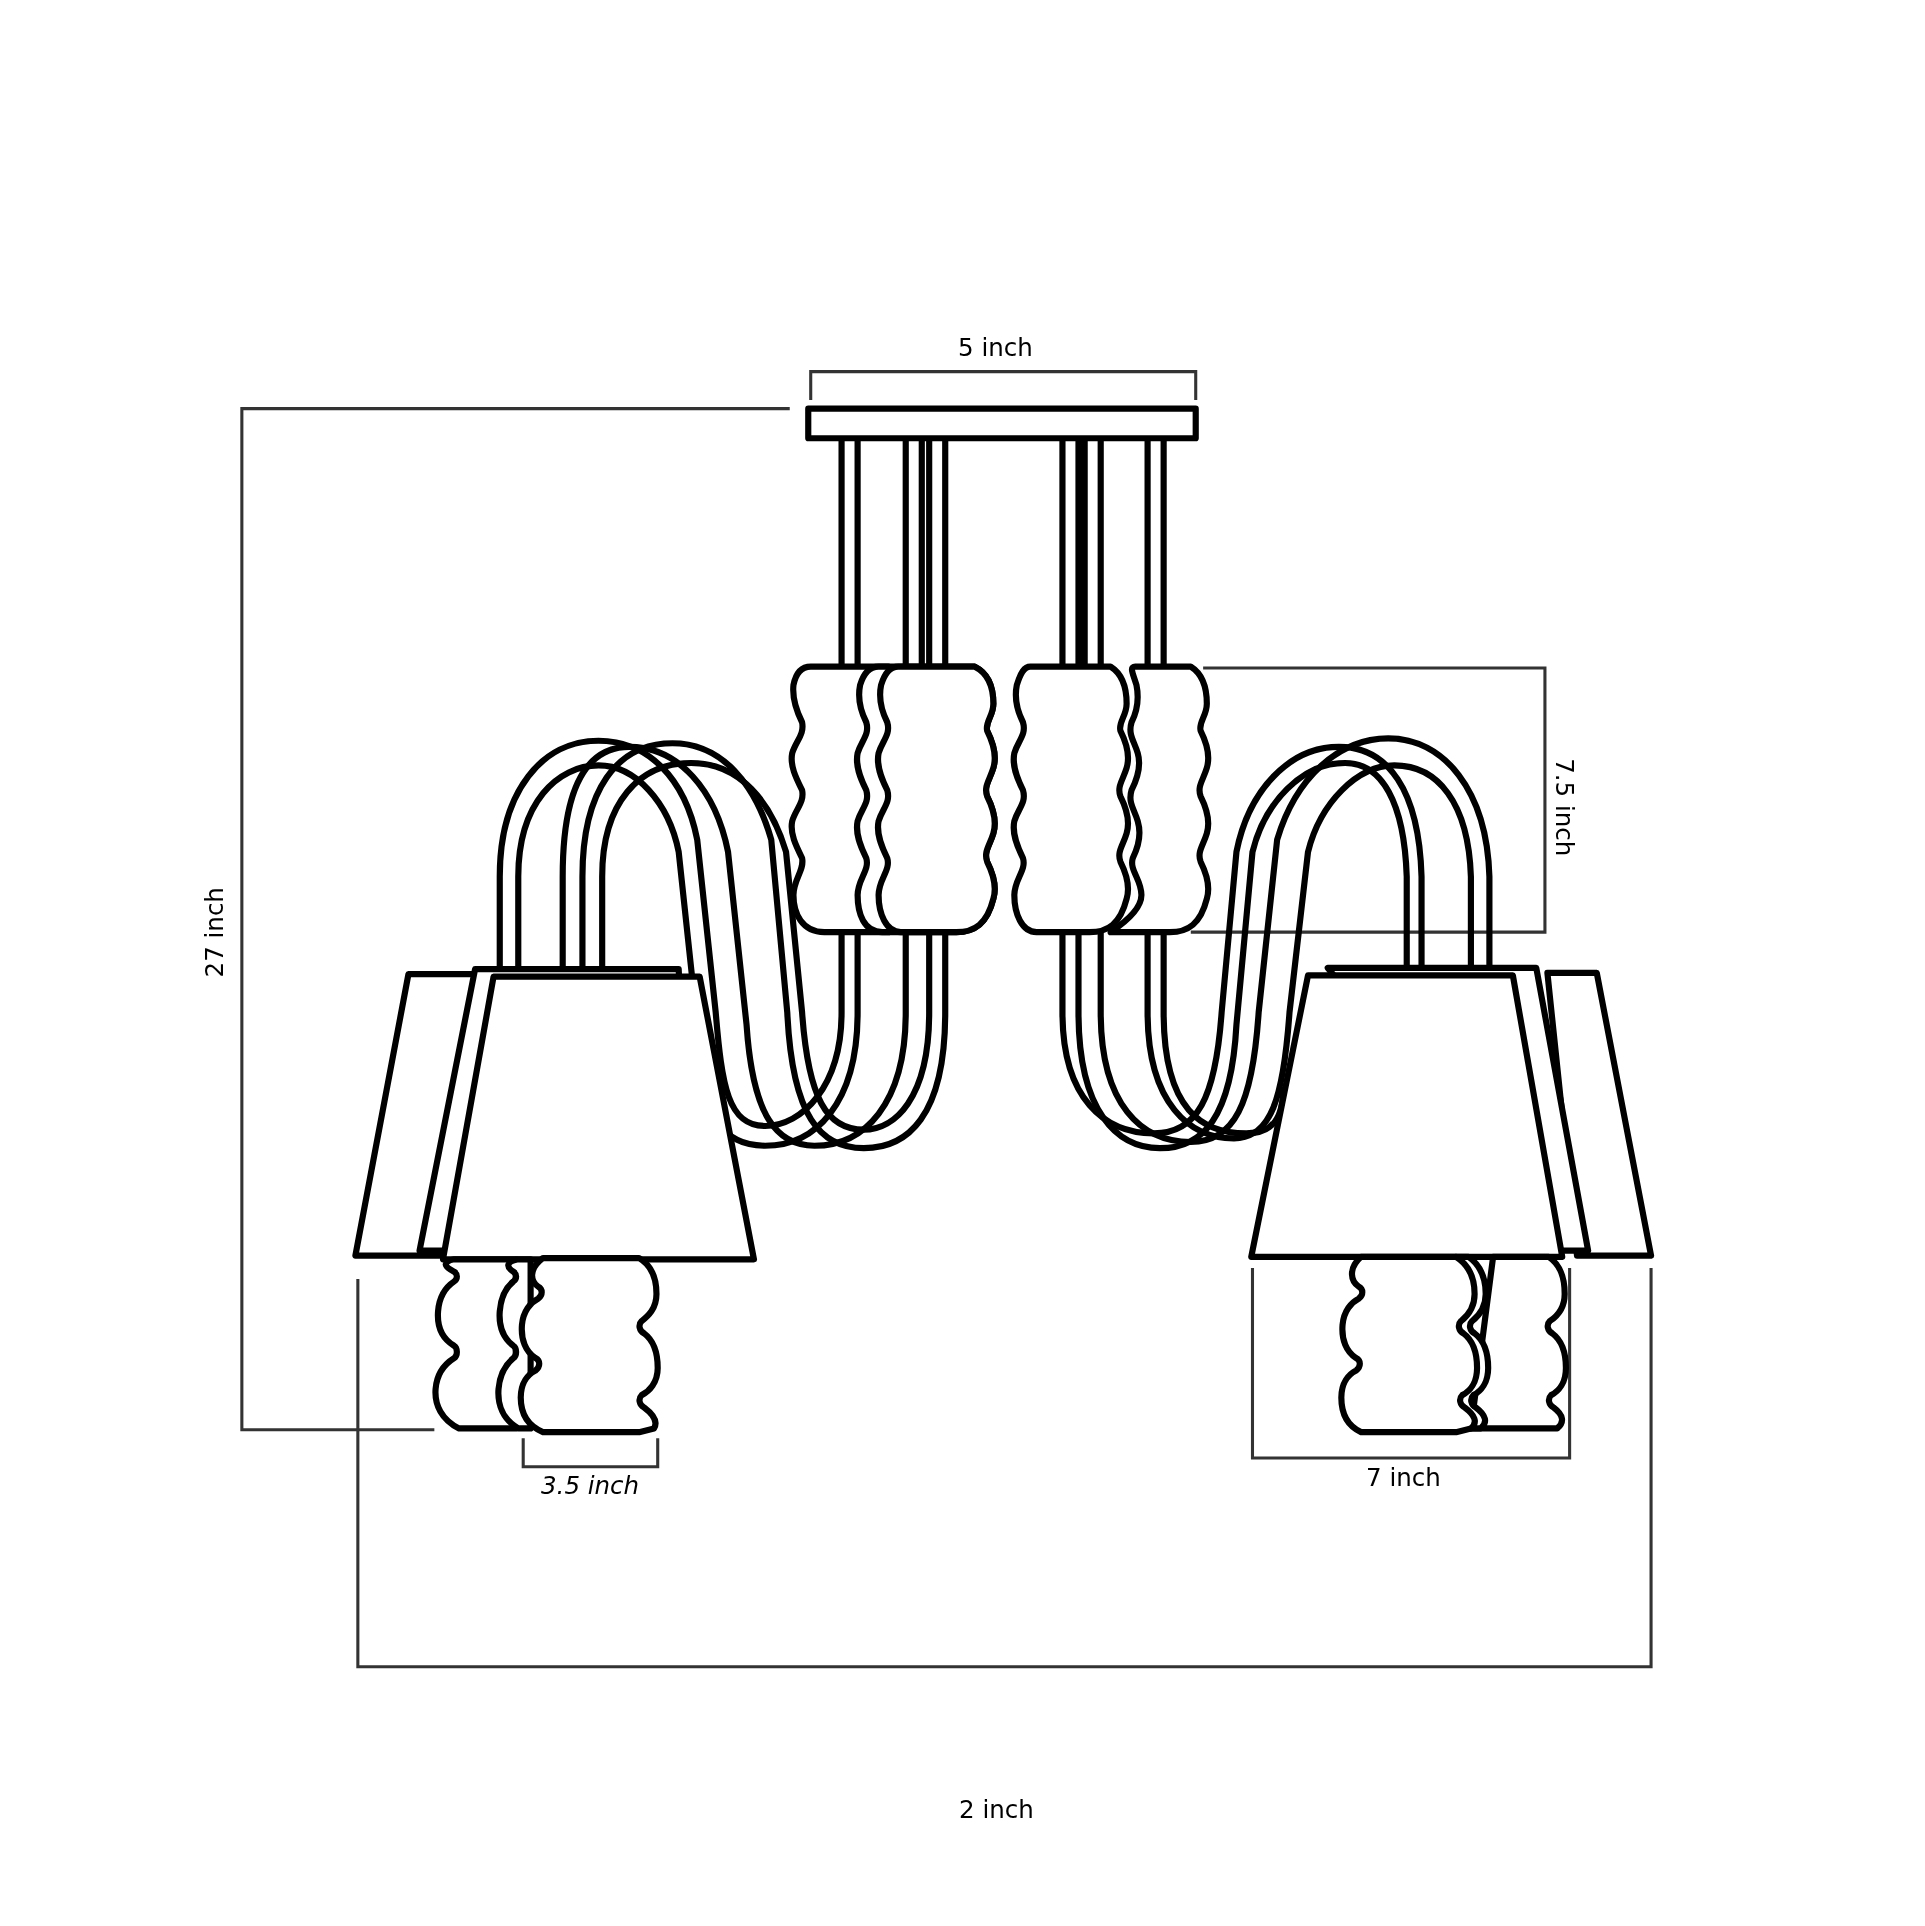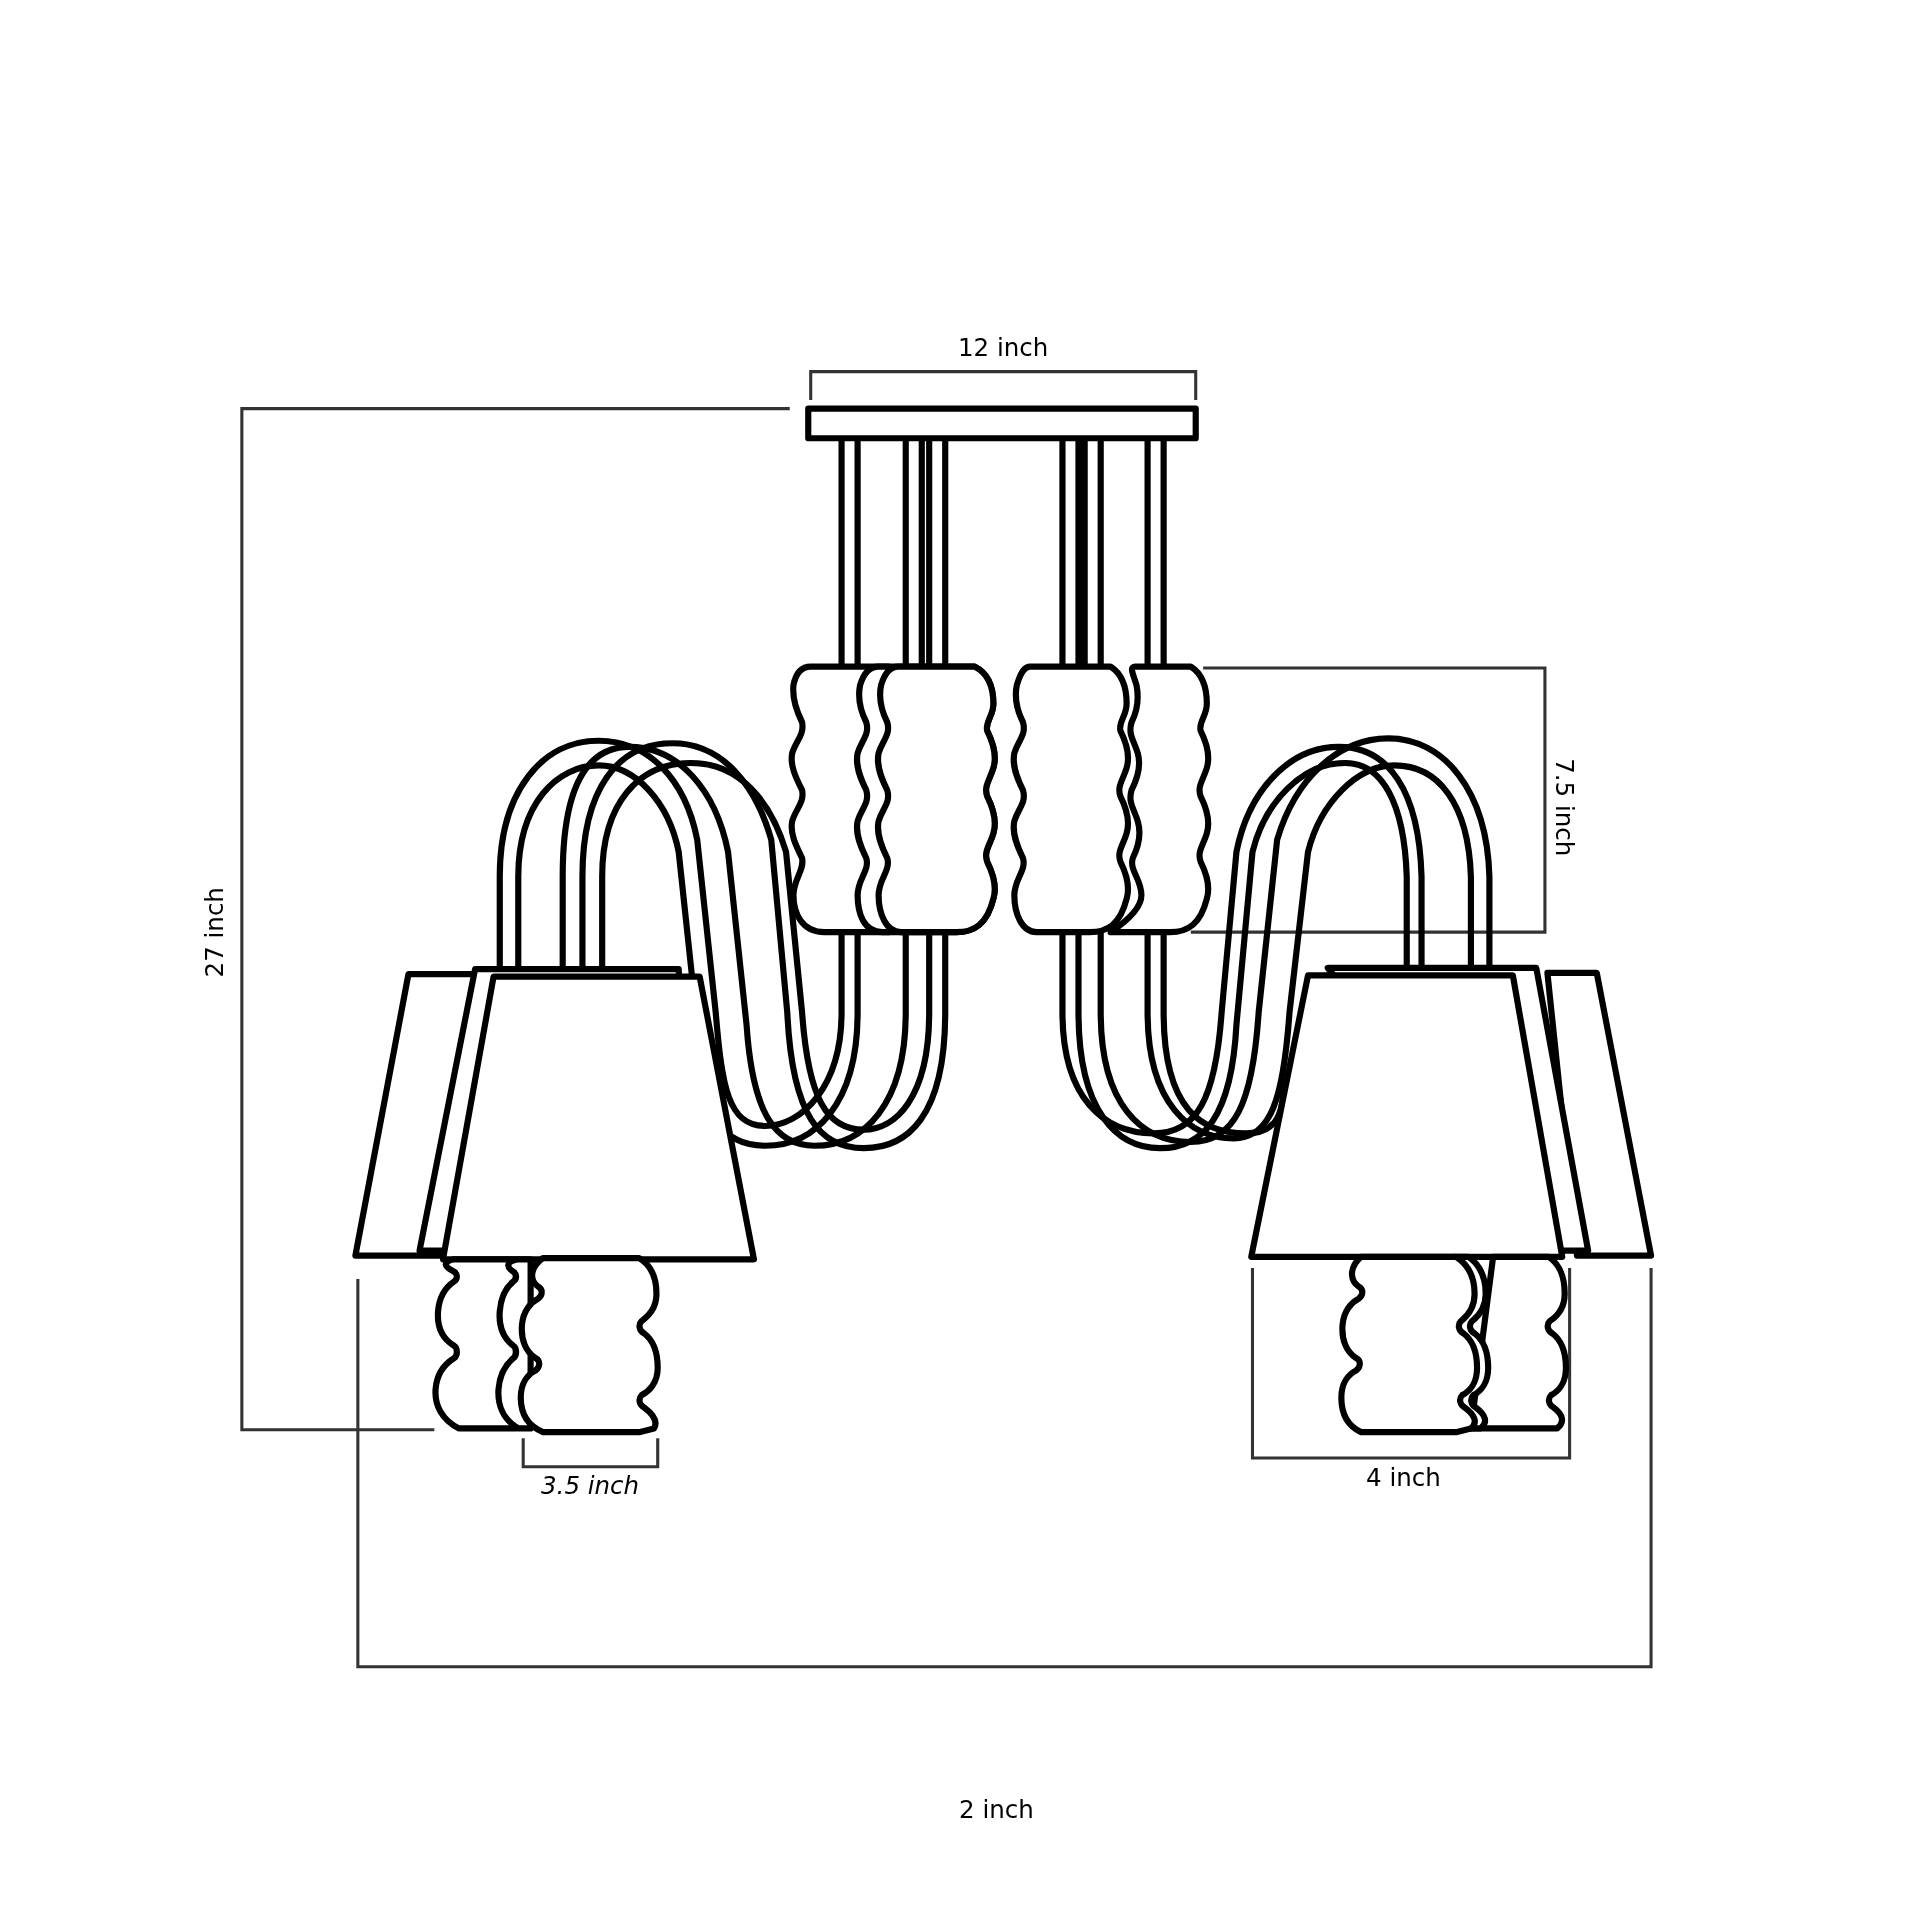--- a/index.html
+++ b/index.html
@@ -82,19 +82,19 @@
     <path class="part" d="M1060 790 L1226 790 L1266 1018 L1014 1018 Z"></path>
   </g>
 
   <g>
     <path class="part" d="M1210 1018 L1255 1018 C1265 1025 1268 1035 1268 1048 C1268 1060 1262 1066 1256 1070 C1253 1073 1254 1078 1258 1080 C1266 1086 1269 1096 1269 1108 C1269 1120 1263 1127 1257 1130 C1254 1133 1255 1138 1259 1140 C1267 1146 1268 1152 1262 1157 L1192 1157 Z"></path>
     <path class="part" d="M1190 1018 C1200 1025 1204 1035 1204 1048 C1204 1060 1198 1066 1193 1070 C1190 1073 1191 1078 1195 1080 C1203 1086 1206 1096 1206 1108 C1206 1120 1200 1127 1194 1130 C1191 1133 1192 1138 1196 1140 C1204 1146 1206 1152 1200 1157 L1180 1157 L1180 1018 Z"></path>
     <path class="part" d="M1103 1018 L1180 1018 C1191 1025 1195 1035 1195 1048 C1195 1060 1189 1066 1184 1070 C1181 1073 1182 1078 1186 1080 C1194 1086 1197 1096 1197 1108 C1197 1120 1191 1127 1185 1130 C1182 1133 1183 1138 1187 1140 C1195 1146 1198 1152 1192 1157 L1180 1160 L1103 1160 C1092 1155 1087 1145 1087 1132 C1087 1120 1093 1113 1099 1110 C1103 1107 1103 1102 1099 1100 C1091 1095 1087 1085 1088 1073 C1089 1062 1095 1055 1101 1052 C1105 1049 1105 1044 1101 1042 C1095 1038 1092 1028 1103 1018 Z"></path>
   </g>
 </svg>
 
-<div class="dim-label" style="left:958px; top:336px;">12 inch</div>
+<div class="dim-label" style="left:958px; top:336px;">5 inch</div>
 <div class="dim-label" style="left:170px; top:920px; transform: rotate(-90deg); transform-origin: center;">27 inch</div>
 <div class="dim-label" style="left:1515px; top:795px; transform: rotate(90deg); transform-origin: center;">7.5 inch</div>
 <div class="dim-label" style="left:541px; top:1474px;font-style:italic;">3.5 inch</div>
-<div class="dim-label" style="left:1366px; top:1466px;">4 inch</div>
+<div class="dim-label" style="left:1366px; top:1466px;">7 inch</div>
 <div class="dim-label" style="left:959px; top:1758px;margin-top:40px;">2 inch</div>
 
 
 </body></html>

